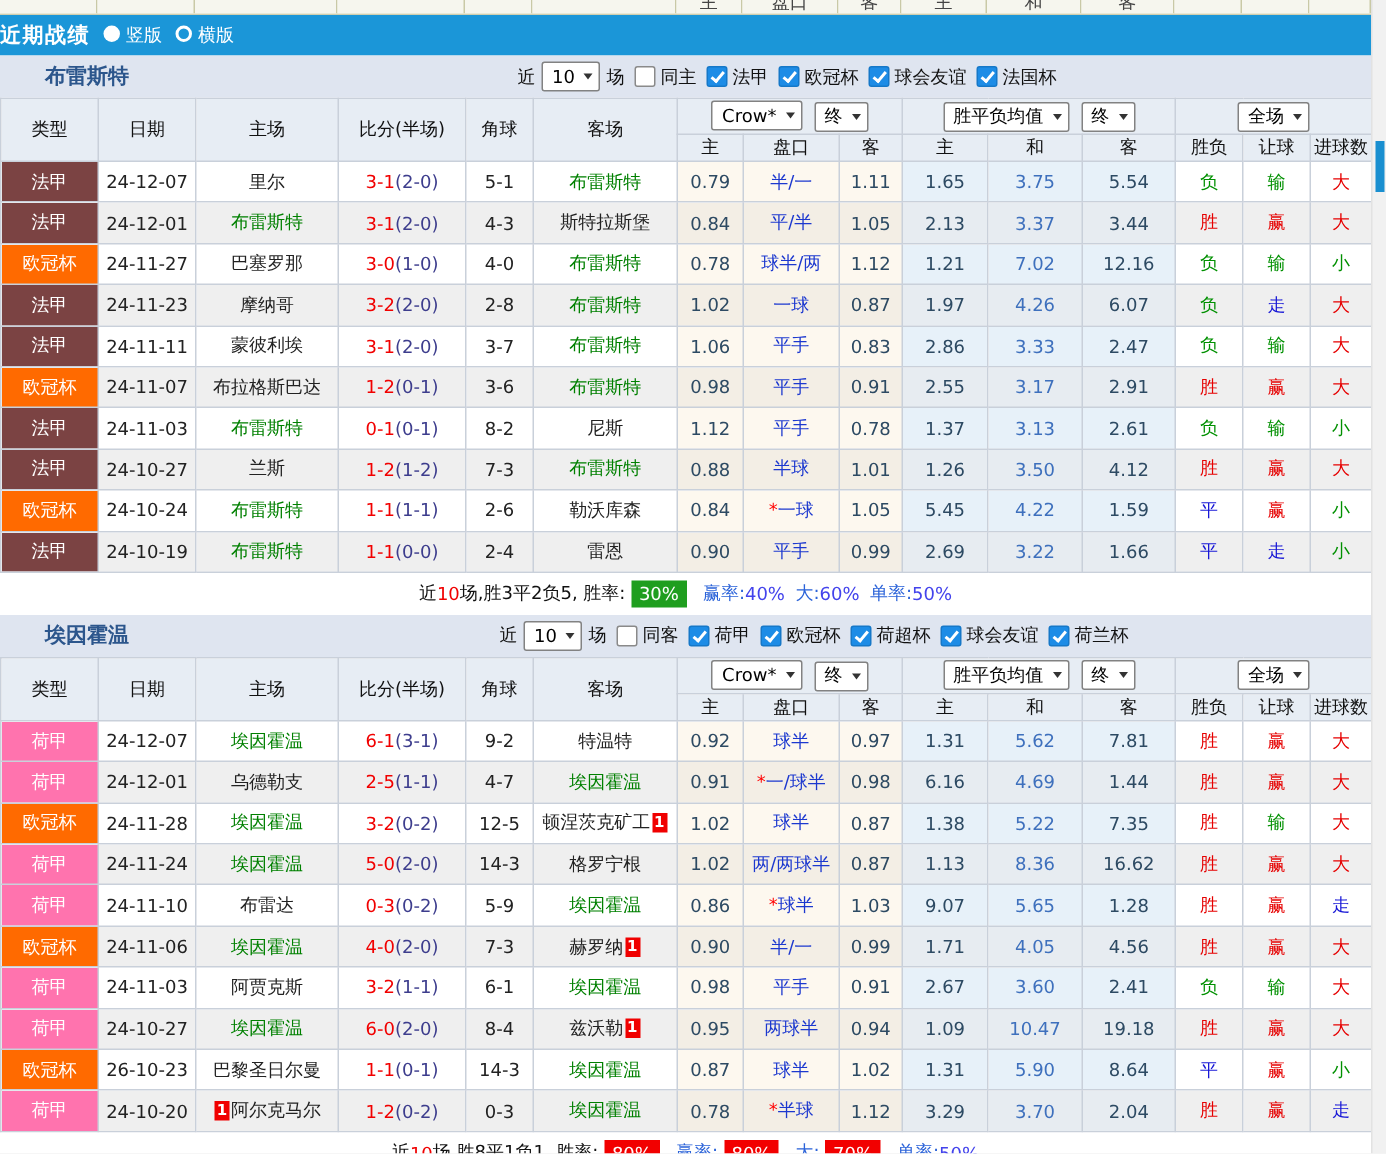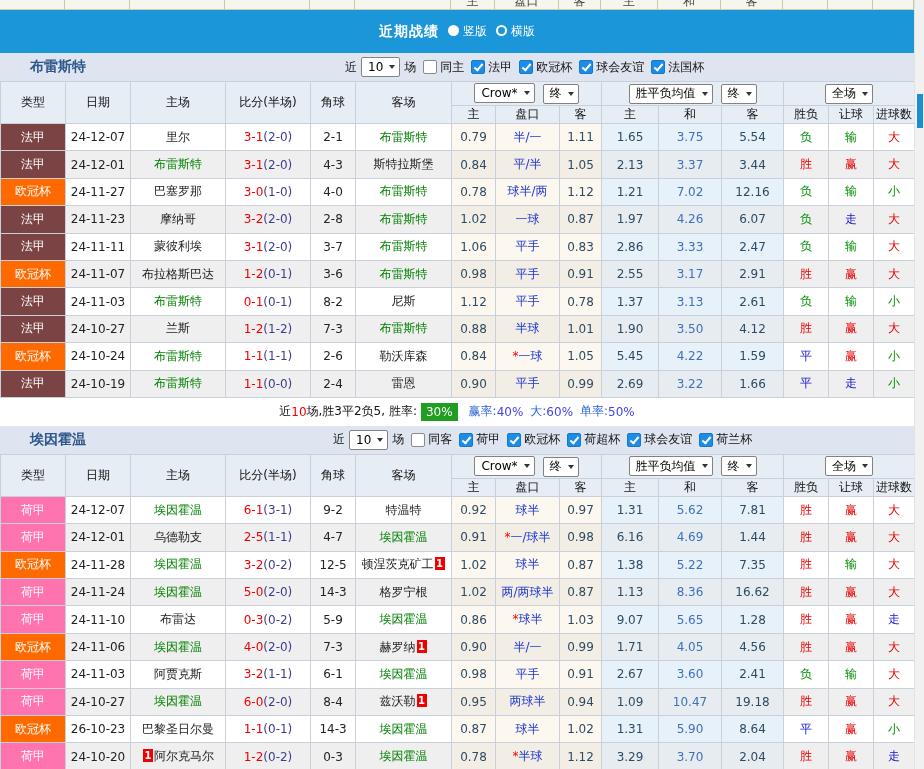--- a/index.html
+++ b/index.html
@@ -7,21 +7,21 @@
   .screen{position:relative;width:924px;height:769px;overflow:hidden;background:#fff;
           font-family:"DejaVu Sans","Liberation Sans",sans-serif;font-size:12px;color:#222;}
   .content{width:914px;}
 
   
   .top-strip{display:flex;height:9px;background:#f6f6ee;border-bottom:1px solid #cfcfb0;overflow:hidden;}
   .top-strip .c{position:relative;height:100%;box-sizing:border-box;border-right:1px solid #c9c9a6;background:#f6f6ee;}
   .top-strip .c span{position:absolute;left:0;width:100%;text-align:center;top:-7px;color:#444;}
 
   
-  .title-bar{height:43px;background:#1b96d8;display:flex;align-items:center;justify-content:center;color:#fff;}
+  .title-bar{height:27px;background:#1b96d8;display:flex;align-items:center;color:#fff;}
   .tb-title{font-weight:bold;font-size:14px;letter-spacing:1px;}
   .radio{display:inline-block;border-radius:50%;vertical-align:-1px;margin:0 4px 0 9px;}
   .radio.sel{width:11px;height:11px;background:#fff;}
   .radio.unsel{width:7px;height:7px;border:2px solid #fff;background:transparent;}
 
   
   .section-header{position:relative;height:28px;background:#dfe5f0;}
   .team-name{position:absolute;left:30px;top:50%;transform:translateY(-50%);font-weight:bold;font-size:14px;color:#2c568c;}
   .filters{position:absolute;top:50%;transform:translateY(-50%);display:flex;align-items:center;white-space:nowrap;color:#111;}
   .sec-0 .filters{left:345px;}
@@ -193,21 +193,21 @@
               <th>让球</th>
               <th>进球数</th>
             </tr>
           </thead>
           <tbody>
             <tr>
               <td class="type t-fr">法甲</td>
               <td>24-12-07</td>
               <td><span class="">里尔</span></td>
               <td><span class="score">3-1</span><span class="half">(2-0)</span></td>
-              <td>2-1</td>
+              <td>5-1</td>
               <td><span class="tg">布雷斯特</span></td>
               <td class="crow odds">0.79</td>
               <td class="crow hcap"><span>半/一</span></td>
               <td class="crow odds">1.11</td>
               <td class="avgc odds">1.65</td>
               <td class="avgc avgm">3.75</td>
               <td class="avgc odds">5.54</td>
               <td class="res-g">负</td>
               <td class="res-g">输</td>
               <td class="res-r">大</td>
@@ -317,21 +317,21 @@
             <tr>
               <td class="type t-fr">法甲</td>
               <td>24-10-27</td>
               <td><span class="">兰斯</span></td>
               <td><span class="score">1-2</span><span class="half">(1-2)</span></td>
               <td>7-3</td>
               <td><span class="tg">布雷斯特</span></td>
               <td class="crow odds">0.88</td>
               <td class="crow hcap"><span>半球</span></td>
               <td class="crow odds">1.01</td>
-              <td class="avgc odds">1.90</td>
+              <td class="avgc odds">1.26</td>
               <td class="avgc avgm">3.50</td>
               <td class="avgc odds">4.12</td>
               <td class="res-r">胜</td>
               <td class="res-r">赢</td>
               <td class="res-r">大</td>
             </tr>
             <tr>
               <td class="type t-cup">欧冠杯</td>
               <td>24-10-24</td>
               <td><span class="tg">布雷斯特</span></td>

